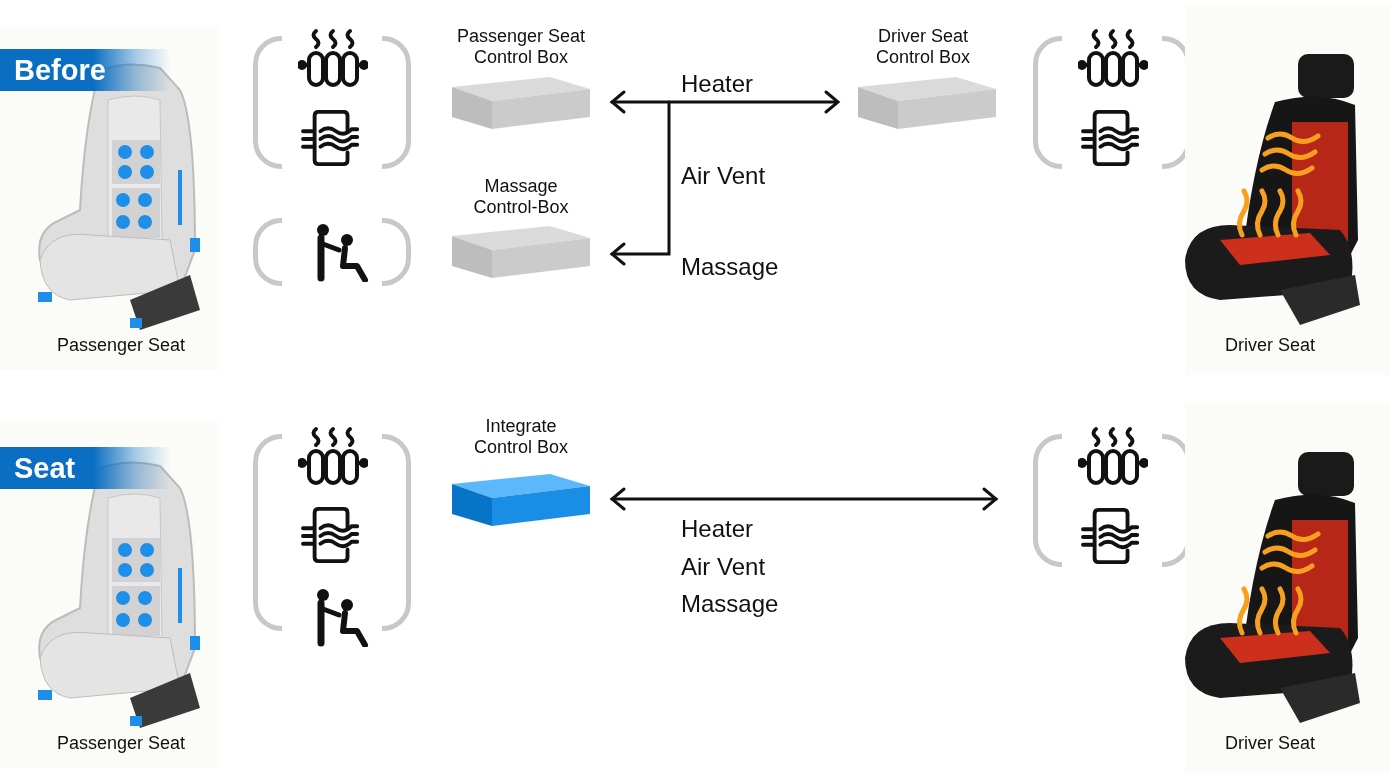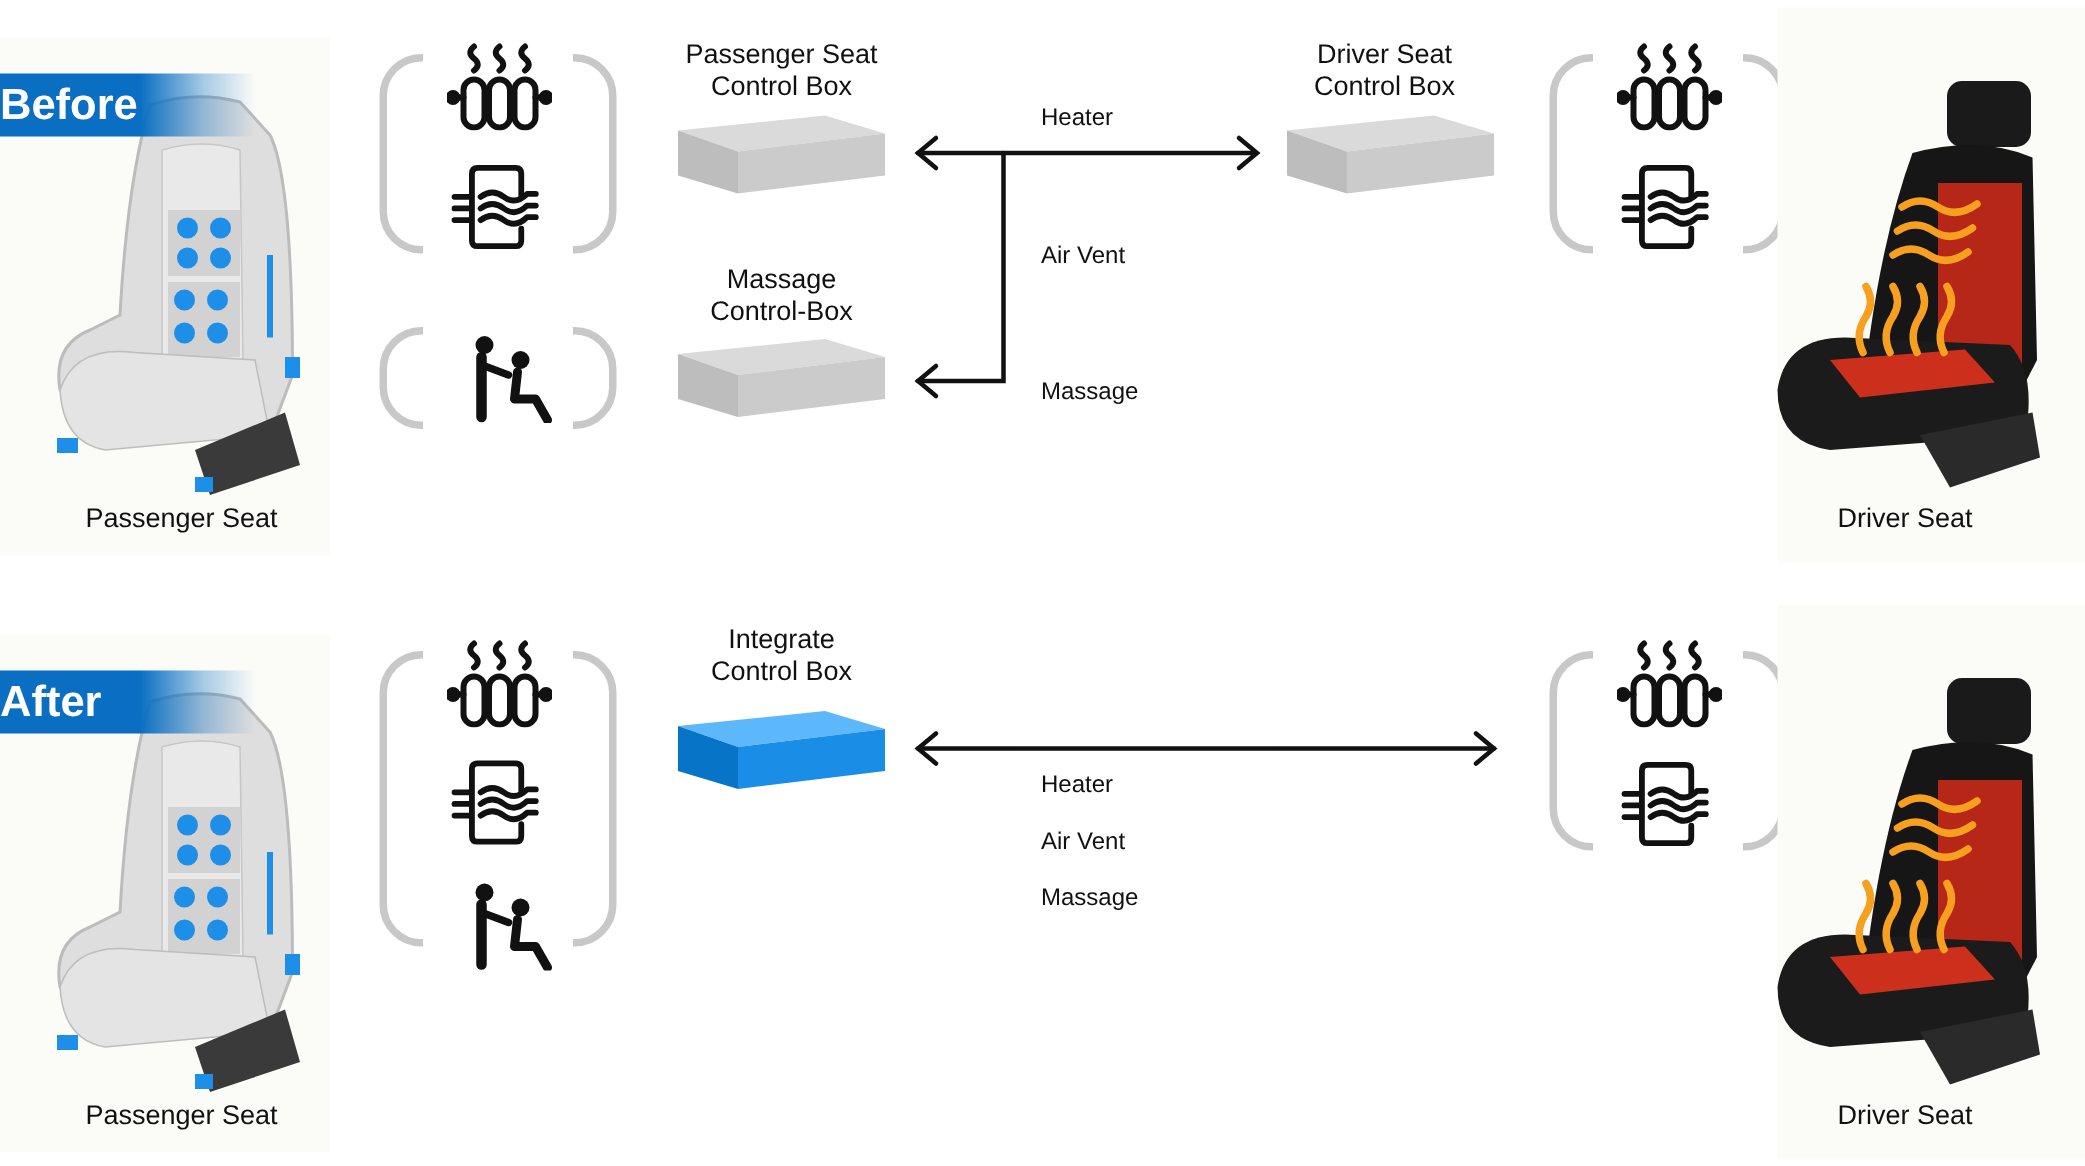--- a/index.html
+++ b/index.html
@@ -1,30 +1,30 @@
 <!DOCTYPE html>
 <html><head>
 <meta charset="utf-8">
 <style>
   html, body { margin: 0; padding: 0; background: #ffffff; }
   body { width: 1390px; height: 777px; position: relative; overflow: hidden;
          font-family: "Liberation Sans", "DejaVu Sans", sans-serif; color: #111; }
   .abs { position: absolute; }
   .banner { position: absolute; left: 0; width: 170px; height: 42px;
             background: linear-gradient(90deg, #0a6fc2 0%, #0a6fc2 55%, rgba(10,111,194,0.35) 80%, rgba(10,111,194,0) 100%);
-            color: #fff; font-weight: bold; font-size: 29px; line-height: 42px; box-sizing: border-box; z-index: 3; }
+            color: #fff; font-weight: bold; font-size: 29px; line-height: 42px; padding-left: 14px; box-sizing: border-box; z-index: 3; }
   .seat-card { position: absolute; background: #fbfbf8; }
   .seat-label { position: absolute; font-size: 18px; text-align: center; width: 200px; }
   .bracket { position: absolute; border: 5px solid #c8c8c8; border-radius: 28px; box-sizing: border-box; }
   .bracket .mask-top, .bracket .mask-bot { position: absolute; left: 24px; right: 24px; height: 8px; background: #fff; }
   .bracket .mask-top { top: -6px; }
   .bracket .mask-bot { bottom: -6px; }
   .icon { position: absolute; width: 70px; height: 60px; }
   .box-label { position: absolute; width: 180px; text-align: center; font-size: 18px; line-height: 21px; }
-  .func-label { position: absolute; font-size: 16px; margin-left: 13px; }
+  .func-label { position: absolute; font-size: 24px; }
   svg.box { position: absolute; }
 </style>
 </head>
 <body>
 
 <svg width="0" height="0" style="position:absolute">
   <defs>
     <g id="heater-glyph" fill="none" stroke="#111" stroke-width="4" stroke-linecap="round">
       <path d="M18 4 q-5 4 0 8 q5 4 0 8"></path>
       <path d="M35 4 q-5 4 0 8 q5 4 0 8"></path>
@@ -170,21 +170,21 @@
       <path d="M98 185 q-6 -12 2 -24 q6 -10 0 -20"></path>
       <path d="M116 185 q-6 -12 2 -24 q6 -10 0 -20"></path>
     </g>
     <path d="M100 240 L175 225 L180 255 L120 275 Z" fill="#2a2a2a"></path>
   </svg>
   <div class="seat-label" style="left:1170px; top:335px;">Driver Seat</div>
 </div>
 
 <div>
   <div class="seat-card" style="left:0; top:423px; width:220px; height:345px;"></div>
-  <div class="banner" style="top:447px;">After</div>
+  <div class="banner" style="top:447px;">Seat</div>
 
   <svg class="abs" style="left:30px; top:458px;" width="180" height="275" viewBox="0 0 180 275">
     <path d="M70 10 Q100 0 130 8 L150 30 Q165 60 165 190 L150 230 L30 230 L10 200 Q5 170 30 160 L50 150 Q55 60 70 10 Z" fill="#dedede" stroke="#bcbcbc" stroke-width="2"></path>
     <path d="M78 40 Q105 32 130 40 L132 180 L78 185 Z" fill="#e9e9e9" stroke="#c6c6c6"></path>
     <rect x="82" y="80" width="48" height="44" fill="#d2d2d2"></rect>
     <rect x="82" y="128" width="48" height="50" fill="#d2d2d2"></rect>
     <g fill="#1e8fe8">
       <circle cx="95" cy="92" r="7"></circle>
         <circle cx="117" cy="92" r="7"></circle>
       <circle cx="95" cy="112" r="7"></circle>

